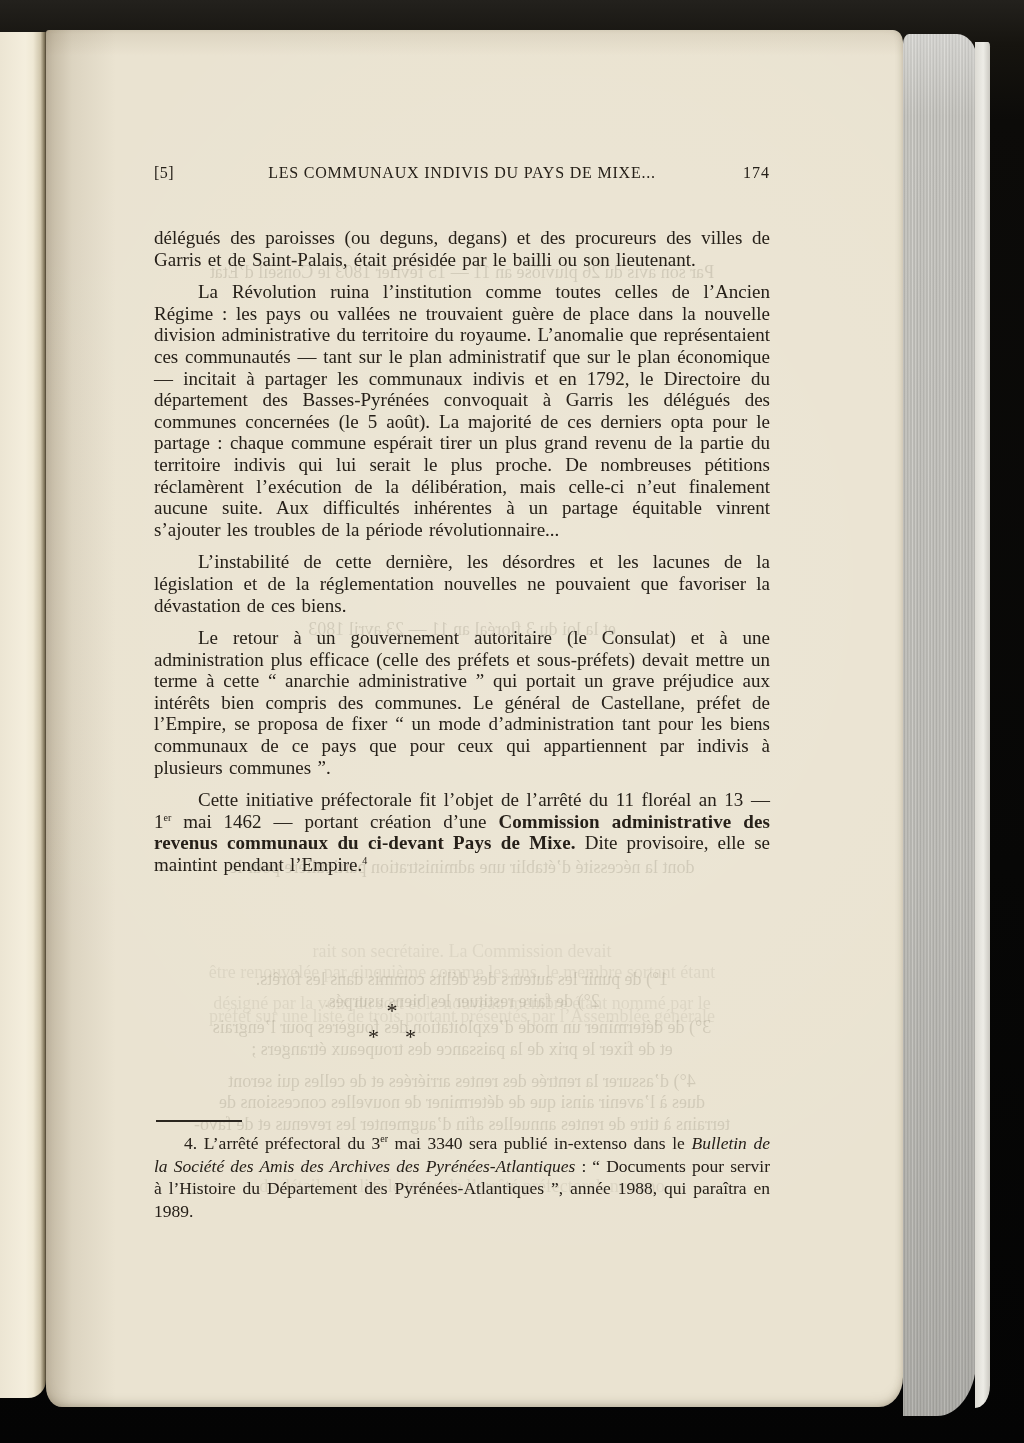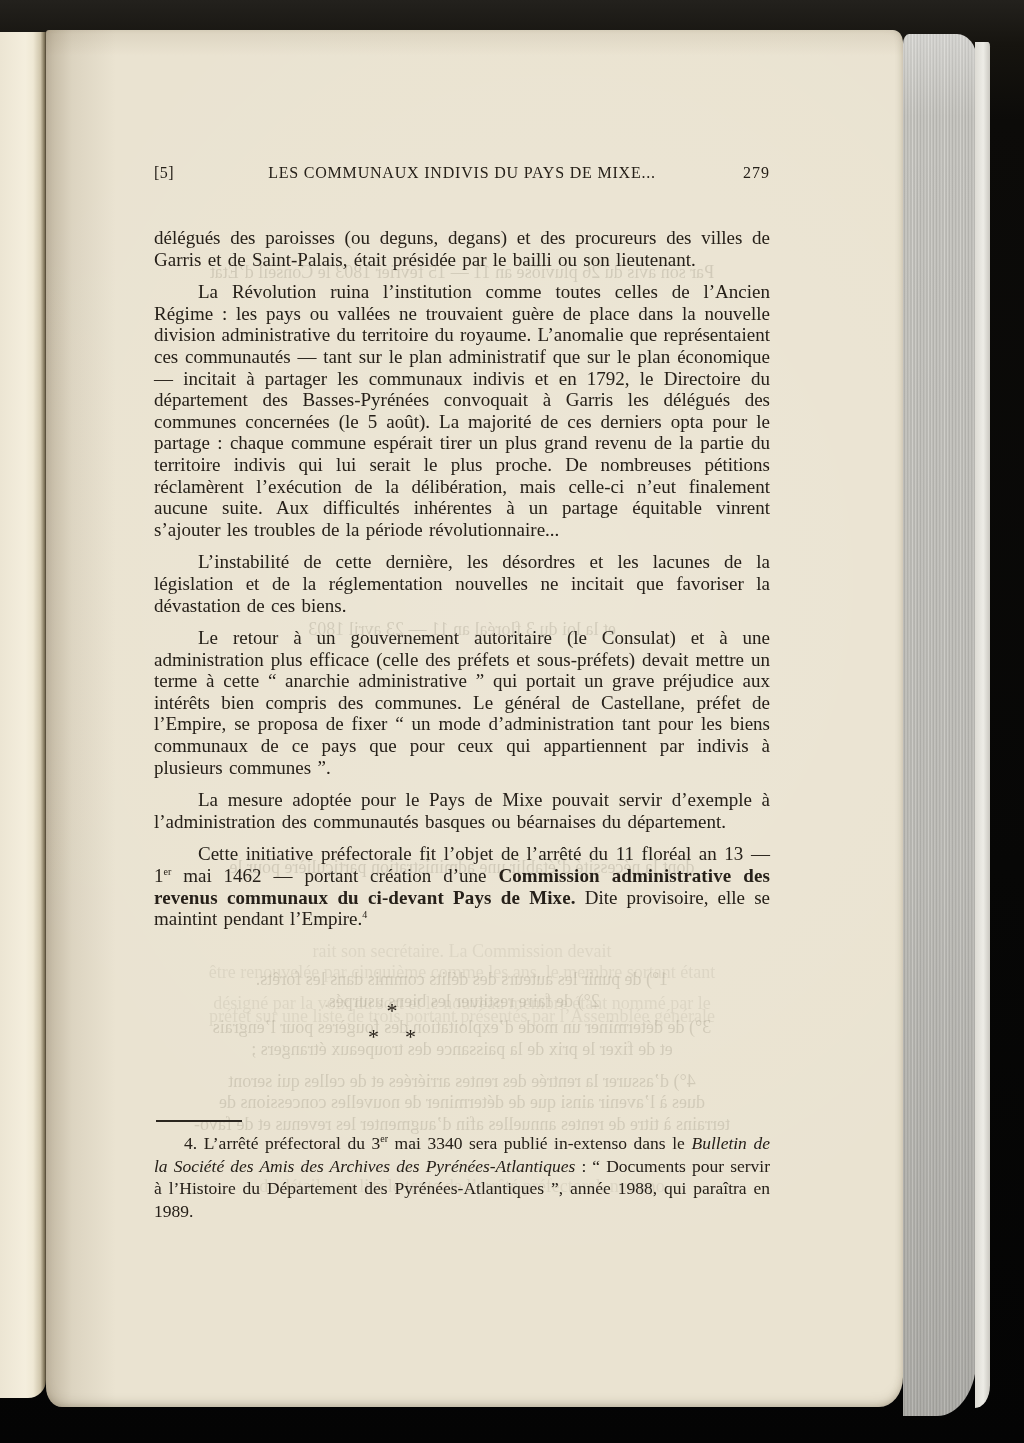--- a/index.html
+++ b/index.html
@@ -115,28 +115,27 @@
     <div class="ghost mirrored" style="top:1041px">4°) d’assurer la rentrée des rentes arriérées et de celles qui seront</div>
     <div class="ghost mirrored" style="top:1062px">dues à l’avenir ainsi que de déterminer de nouvelles concessions de</div>
     <div class="ghost mirrored" style="top:1084px">terrains à titre de rentes annuelles afin d’augmenter les revenus et de favo-</div>
     <div class="ghost setoff" style="top:1146px">de détails, on lira le texte de l’arrêté préfectoral, nummo</div>
 
     <div class="content">
 
       <div class="page-header">
         <span class="marker">[5]</span>
         <span class="title">LES COMMUNAUX INDIVIS DU PAYS DE MIXE...</span>
-        <span class="pagenum">279</span>
+        <span class="pagenum">174</span>
       </div>
 
       <p class="body-para first">délégués des paroisses (ou deguns, degans) et des procureurs des villes de Garris et de Saint-Palais, était présidée par le bailli ou son lieutenant.</p>
       <p class="body-para indent">La Révolution ruina l’institution comme toutes celles de l’Ancien Régime : les pays ou vallées ne trouvaient guère de place dans la nouvelle division administrative du territoire du royaume. L’anomalie que représentaient ces communautés — tant sur le plan administratif que sur le plan économique — incitait à partager les communaux indivis et en 1792, le Directoire du département des Basses-Pyrénées convoquait à Garris les délégués des communes concernées (le 5 août). La majorité de ces derniers opta pour le partage : chaque commune espérait tirer un plus grand revenu de la partie du territoire indivis qui lui serait le plus proche. De nombreuses pétitions réclamèrent l’exécution de la délibération, mais celle-ci n’eut finalement aucune suite. Aux difficultés inhérentes à un partage équitable vinrent s’ajouter les troubles de la période révolutionnaire...</p>
-      <p class="body-para indent">L’instabilité de cette dernière, les désordres et les lacunes de la législation et de la réglementation nouvelles ne incitait que favoriser la dévastation de ces biens.</p>
+      <p class="body-para indent">L’instabilité de cette dernière, les désordres et les lacunes de la législation et de la réglementation nouvelles ne pouvaient que favoriser la dévastation de ces biens.</p>
       <p class="body-para indent">Le retour à un gouvernement autoritaire (le Consulat) et à une administration plus efficace (celle des préfets et sous-préfets) devait mettre un terme à cette “ anarchie administrative ” qui portait un grave préjudice aux intérêts bien compris des communes. Le général de Castellane, préfet de l’Empire, se proposa de fixer “ un mode d’administration tant pour les biens communaux de ce pays que pour ceux qui appartiennent par indivis à plusieurs communes ”.</p>
-      <p class="body-para indent">La mesure adoptée pour le Pays de Mixe pouvait servir d’exemple à l’administration des communautés basques ou béarnaises du département.</p>
 
       <p class="body-para indent">
         <span>Cette initiative préfectorale fit l’objet de l’arrêté du 11 floréal an 13 — 1</span><sup>er</sup><span> mai 1462 — portant création d’une </span><b>Commission administrative des revenus communaux du ci-devant Pays de Mixe.</b><span> Dite provisoire, elle se maintint pendant l’Empire.</span><sup>4</sup>
       </p>
     </div>
 
     <div class="separator">
       <div class="row1"><span>*</span></div>
       <div class="row2">
         <span>*</span>

